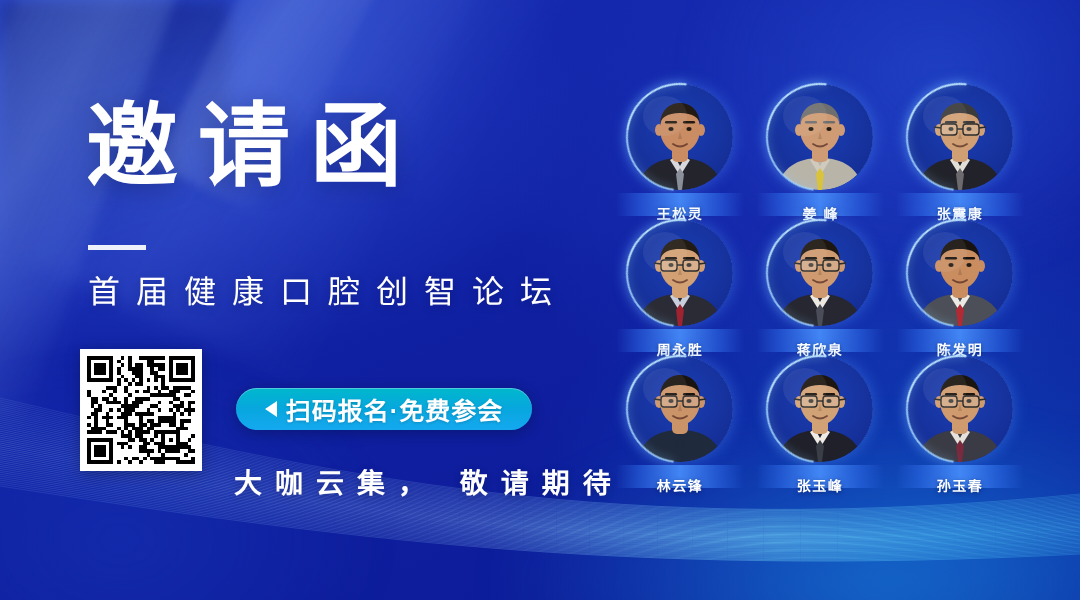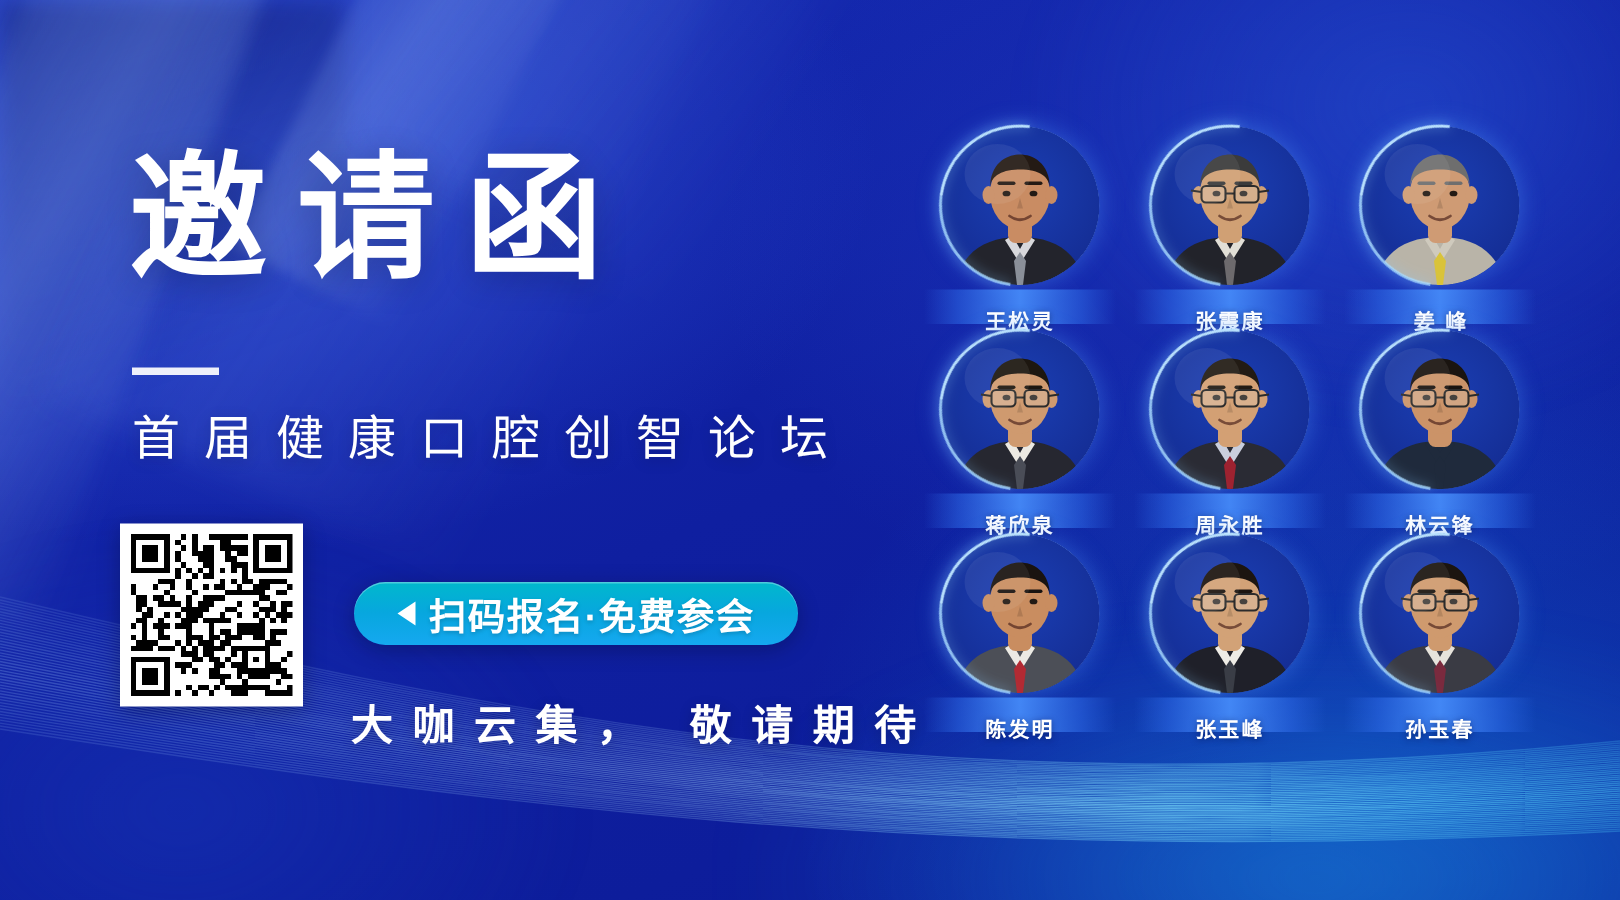--- a/index.html
+++ b/index.html
@@ -781,77 +781,20 @@
       </div>
       <div class="speaker">
         <div class="portrait-ring"></div>
         <div class="portrait-photo">
     <svg viewBox="0 0 106 106" aria-hidden="true">
       <defs>
         <clipPath id="cp">
                 <circle cx="53" cy="53" r="53"></circle>
               </clipPath>
         <radialGradient id="bgg" cx="50%" cy="40%" r="70%">
-          <stop offset="0%" stop-color="#1937ab"></stop>
-          <stop offset="100%" stop-color="#132a8f"></stop>
-        </radialGradient>
-      </defs>
-      <g clip-path="url(#cp)">
-        <rect width="106" height="106" fill="url(#bgg)"></rect>
-
-        <path d="M10,106 C14,84 30,74 53,74 C76,74 92,84 96,106 Z" fill="#22232a"></path>
-
-        <path d="M43,76 L53,92 L63,76 L58,73 L53,82 L48,73 Z" fill="#e2dfd6"></path>
-
-        <path d="M53,84 L57,90 L55,106 L51,106 L49,90 Z" fill="#6d6a6d"></path>
-
-        <rect x="45" y="62" width="16" height="16" rx="5" fill="#d0a074"></rect>
-
-        <ellipse cx="53" cy="45" rx="20" ry="24" fill="#d0a074"></ellipse>
-
-        <ellipse cx="32" cy="46" rx="4" ry="6" fill="#d0a074"></ellipse>
-        <ellipse cx="74" cy="46" rx="4" ry="6" fill="#d0a074"></ellipse>
-
-        <path d="M33,42 C33,24 45,19 53,19 C61,19 73,24 73,42 C73,34 66,29 53,29 C40,29 33,34 33,42 Z" fill="#3b3b3b"></path>
-
-        <rect x="38" y="37" width="12" height="2.4" rx="1.2" fill="#3b3b3b"></rect>
-        <rect x="56" y="37" width="12" height="2.4" rx="1.2" fill="#3b3b3b"></rect>
-
-        <ellipse cx="44" cy="45" rx="2.6" ry="1.9" fill="#221a14"></ellipse>
-        <ellipse cx="62" cy="45" rx="2.6" ry="1.9" fill="#221a14"></ellipse>
-
-      <g stroke="#2b2b2b" stroke-width="1.4" fill="rgba(240,248,255,0.18)">
-        <rect x="34" y="40" width="16" height="11" rx="3"></rect>
-        <rect x="56" y="40" width="16" height="11" rx="3"></rect>
-        <line x1="50" y1="45" x2="56" y2="45"></line>
-        <line x1="34" y1="44" x2="27" y2="43"></line>
-        <line x1="72" y1="44" x2="79" y2="43"></line>
-      </g>
-
-        <path d="M53,48 L51,55 L55,55 Z" fill="rgba(0,0,0,0.13)"></path>
-        <path d="M46,60 Q53,65 60,60" stroke="rgba(70,30,25,0.65)" stroke-width="1.8" fill="none" stroke-linecap="round"></path>
-
-        <ellipse cx="38" cy="32" rx="22" ry="20" fill="rgba(255,255,255,0.07)"></ellipse>
-      </g>
-    </svg>
-        </div>
-        <div class="ring-arc"></div>
-        <div class="nameplate">
-          <span>张震康</span>
-        </div>
-      </div>
-      <div class="speaker">
-        <div class="portrait-ring"></div>
-        <div class="portrait-photo">
-    <svg viewBox="0 0 106 106" aria-hidden="true">
-      <defs>
-        <clipPath id="cp">
-                <circle cx="53" cy="53" r="53"></circle>
-              </clipPath>
-        <radialGradient id="bgg" cx="50%" cy="40%" r="70%">
           <stop offset="0%" stop-color="#1d44bd"></stop>
           <stop offset="100%" stop-color="#132a8f"></stop>
         </radialGradient>
       </defs>
       <g clip-path="url(#cp)">
         <rect width="106" height="106" fill="url(#bgg)"></rect>
 
         <path d="M10,106 C14,84 30,74 53,74 C76,74 92,84 96,106 Z" fill="#b9b4a8"></path>
 
         <path d="M43,76 L53,92 L63,76 L58,73 L53,82 L48,73 Z" fill="#cfcabd"></path>
@@ -894,37 +837,37 @@
                 <circle cx="53" cy="53" r="53"></circle>
               </clipPath>
         <radialGradient id="bgg" cx="50%" cy="40%" r="70%">
           <stop offset="0%" stop-color="#1937ab"></stop>
           <stop offset="100%" stop-color="#132a8f"></stop>
         </radialGradient>
       </defs>
       <g clip-path="url(#cp)">
         <rect width="106" height="106" fill="url(#bgg)"></rect>
 
-        <path d="M10,106 C14,84 30,74 53,74 C76,74 92,84 96,106 Z" fill="#262730"></path>
-
-        <path d="M43,76 L53,92 L63,76 L58,73 L53,82 L48,73 Z" fill="#ece9e2"></path>
-
-        <path d="M53,84 L57,90 L55,106 L51,106 L49,90 Z" fill="#4a4d57"></path>
-
-        <rect x="45" y="62" width="16" height="16" rx="5" fill="#cf9a6f"></rect>
-
-        <ellipse cx="53" cy="45" rx="20" ry="24" fill="#cf9a6f"></ellipse>
-
-        <ellipse cx="32" cy="46" rx="4" ry="6" fill="#cf9a6f"></ellipse>
-        <ellipse cx="74" cy="46" rx="4" ry="6" fill="#cf9a6f"></ellipse>
-
-        <path d="M33,42 C33,24 45,19 53,19 C61,19 73,24 73,42 C73,34 66,29 53,29 C40,29 33,34 33,42 Z" fill="#1d1710"></path>
-
-        <rect x="38" y="37" width="12" height="2.4" rx="1.2" fill="#1d1710"></rect>
-        <rect x="56" y="37" width="12" height="2.4" rx="1.2" fill="#1d1710"></rect>
+        <path d="M10,106 C14,84 30,74 53,74 C76,74 92,84 96,106 Z" fill="#22232a"></path>
+
+        <path d="M43,76 L53,92 L63,76 L58,73 L53,82 L48,73 Z" fill="#e2dfd6"></path>
+
+        <path d="M53,84 L57,90 L55,106 L51,106 L49,90 Z" fill="#6d6a6d"></path>
+
+        <rect x="45" y="62" width="16" height="16" rx="5" fill="#d0a074"></rect>
+
+        <ellipse cx="53" cy="45" rx="20" ry="24" fill="#d0a074"></ellipse>
+
+        <ellipse cx="32" cy="46" rx="4" ry="6" fill="#d0a074"></ellipse>
+        <ellipse cx="74" cy="46" rx="4" ry="6" fill="#d0a074"></ellipse>
+
+        <path d="M33,42 C33,24 45,19 53,19 C61,19 73,24 73,42 C73,34 66,29 53,29 C40,29 33,34 33,42 Z" fill="#3b3b3b"></path>
+
+        <rect x="38" y="37" width="12" height="2.4" rx="1.2" fill="#3b3b3b"></rect>
+        <rect x="56" y="37" width="12" height="2.4" rx="1.2" fill="#3b3b3b"></rect>
 
         <ellipse cx="44" cy="45" rx="2.6" ry="1.9" fill="#221a14"></ellipse>
         <ellipse cx="62" cy="45" rx="2.6" ry="1.9" fill="#221a14"></ellipse>
 
       <g stroke="#2b2b2b" stroke-width="1.4" fill="rgba(240,248,255,0.18)">
         <rect x="34" y="40" width="16" height="11" rx="3"></rect>
         <rect x="56" y="40" width="16" height="11" rx="3"></rect>
         <line x1="50" y1="45" x2="56" y2="45"></line>
         <line x1="34" y1="44" x2="27" y2="43"></line>
         <line x1="72" y1="44" x2="79" y2="43"></line>
@@ -932,21 +875,21 @@
 
         <path d="M53,48 L51,55 L55,55 Z" fill="rgba(0,0,0,0.13)"></path>
         <path d="M46,60 Q53,65 60,60" stroke="rgba(70,30,25,0.65)" stroke-width="1.8" fill="none" stroke-linecap="round"></path>
 
         <ellipse cx="38" cy="32" rx="22" ry="20" fill="rgba(255,255,255,0.07)"></ellipse>
       </g>
     </svg>
         </div>
         <div class="ring-arc"></div>
         <div class="nameplate">
-          <span>蒋欣泉</span>
+          <span>张震康</span>
         </div>
       </div>
       <div class="speaker">
         <div class="portrait-ring"></div>
         <div class="portrait-photo">
     <svg viewBox="0 0 106 106" aria-hidden="true">
       <defs>
         <clipPath id="cp">
                 <circle cx="53" cy="53" r="53"></circle>
               </clipPath>
@@ -1008,37 +951,37 @@
                 <circle cx="53" cy="53" r="53"></circle>
               </clipPath>
         <radialGradient id="bgg" cx="50%" cy="40%" r="70%">
           <stop offset="0%" stop-color="#1937ab"></stop>
           <stop offset="100%" stop-color="#132a8f"></stop>
         </radialGradient>
       </defs>
       <g clip-path="url(#cp)">
         <rect width="106" height="106" fill="url(#bgg)"></rect>
 
-        <path d="M10,106 C14,84 30,74 53,74 C76,74 92,84 96,106 Z" fill="#1f2a3c"></path>
-
-        <path d="M43,76 L53,92 L63,76 L58,73 L53,82 L48,73 Z" fill="#1f2a3c"></path>
-
-        <path d="M53,84 L57,90 L55,106 L51,106 L49,90 Z" fill="#1f2a3c"></path>
-
-        <rect x="45" y="62" width="16" height="16" rx="5" fill="#cb9368"></rect>
-
-        <ellipse cx="53" cy="45" rx="20" ry="24" fill="#cb9368"></ellipse>
-
-        <ellipse cx="32" cy="46" rx="4" ry="6" fill="#cb9368"></ellipse>
-        <ellipse cx="74" cy="46" rx="4" ry="6" fill="#cb9368"></ellipse>
-
-        <path d="M33,42 C33,24 45,19 53,19 C61,19 73,24 73,42 C73,34 66,29 53,29 C40,29 33,34 33,42 Z" fill="#1a1410"></path>
-
-        <rect x="38" y="37" width="12" height="2.4" rx="1.2" fill="#1a1410"></rect>
-        <rect x="56" y="37" width="12" height="2.4" rx="1.2" fill="#1a1410"></rect>
+        <path d="M10,106 C14,84 30,74 53,74 C76,74 92,84 96,106 Z" fill="#262730"></path>
+
+        <path d="M43,76 L53,92 L63,76 L58,73 L53,82 L48,73 Z" fill="#ece9e2"></path>
+
+        <path d="M53,84 L57,90 L55,106 L51,106 L49,90 Z" fill="#4a4d57"></path>
+
+        <rect x="45" y="62" width="16" height="16" rx="5" fill="#cf9a6f"></rect>
+
+        <ellipse cx="53" cy="45" rx="20" ry="24" fill="#cf9a6f"></ellipse>
+
+        <ellipse cx="32" cy="46" rx="4" ry="6" fill="#cf9a6f"></ellipse>
+        <ellipse cx="74" cy="46" rx="4" ry="6" fill="#cf9a6f"></ellipse>
+
+        <path d="M33,42 C33,24 45,19 53,19 C61,19 73,24 73,42 C73,34 66,29 53,29 C40,29 33,34 33,42 Z" fill="#1d1710"></path>
+
+        <rect x="38" y="37" width="12" height="2.4" rx="1.2" fill="#1d1710"></rect>
+        <rect x="56" y="37" width="12" height="2.4" rx="1.2" fill="#1d1710"></rect>
 
         <ellipse cx="44" cy="45" rx="2.6" ry="1.9" fill="#221a14"></ellipse>
         <ellipse cx="62" cy="45" rx="2.6" ry="1.9" fill="#221a14"></ellipse>
 
       <g stroke="#2b2b2b" stroke-width="1.4" fill="rgba(240,248,255,0.18)">
         <rect x="34" y="40" width="16" height="11" rx="3"></rect>
         <rect x="56" y="40" width="16" height="11" rx="3"></rect>
         <line x1="50" y1="45" x2="56" y2="45"></line>
         <line x1="34" y1="44" x2="27" y2="43"></line>
         <line x1="72" y1="44" x2="79" y2="43"></line>
@@ -1046,21 +989,21 @@
 
         <path d="M53,48 L51,55 L55,55 Z" fill="rgba(0,0,0,0.13)"></path>
         <path d="M46,60 Q53,65 60,60" stroke="rgba(70,30,25,0.65)" stroke-width="1.8" fill="none" stroke-linecap="round"></path>
 
         <ellipse cx="38" cy="32" rx="22" ry="20" fill="rgba(255,255,255,0.07)"></ellipse>
       </g>
     </svg>
         </div>
         <div class="ring-arc"></div>
         <div class="nameplate">
-          <span>林云锋</span>
+          <span>蒋欣泉</span>
         </div>
       </div>
       <div class="speaker">
         <div class="portrait-ring"></div>
         <div class="portrait-photo">
     <svg viewBox="0 0 106 106" aria-hidden="true">
       <defs>
         <clipPath id="cp">
                 <circle cx="53" cy="53" r="53"></circle>
               </clipPath>
@@ -1107,20 +1050,77 @@
       </div>
       <div class="speaker">
         <div class="portrait-ring"></div>
         <div class="portrait-photo">
     <svg viewBox="0 0 106 106" aria-hidden="true">
       <defs>
         <clipPath id="cp">
                 <circle cx="53" cy="53" r="53"></circle>
               </clipPath>
         <radialGradient id="bgg" cx="50%" cy="40%" r="70%">
+          <stop offset="0%" stop-color="#1937ab"></stop>
+          <stop offset="100%" stop-color="#132a8f"></stop>
+        </radialGradient>
+      </defs>
+      <g clip-path="url(#cp)">
+        <rect width="106" height="106" fill="url(#bgg)"></rect>
+
+        <path d="M10,106 C14,84 30,74 53,74 C76,74 92,84 96,106 Z" fill="#1f2a3c"></path>
+
+        <path d="M43,76 L53,92 L63,76 L58,73 L53,82 L48,73 Z" fill="#1f2a3c"></path>
+
+        <path d="M53,84 L57,90 L55,106 L51,106 L49,90 Z" fill="#1f2a3c"></path>
+
+        <rect x="45" y="62" width="16" height="16" rx="5" fill="#cb9368"></rect>
+
+        <ellipse cx="53" cy="45" rx="20" ry="24" fill="#cb9368"></ellipse>
+
+        <ellipse cx="32" cy="46" rx="4" ry="6" fill="#cb9368"></ellipse>
+        <ellipse cx="74" cy="46" rx="4" ry="6" fill="#cb9368"></ellipse>
+
+        <path d="M33,42 C33,24 45,19 53,19 C61,19 73,24 73,42 C73,34 66,29 53,29 C40,29 33,34 33,42 Z" fill="#1a1410"></path>
+
+        <rect x="38" y="37" width="12" height="2.4" rx="1.2" fill="#1a1410"></rect>
+        <rect x="56" y="37" width="12" height="2.4" rx="1.2" fill="#1a1410"></rect>
+
+        <ellipse cx="44" cy="45" rx="2.6" ry="1.9" fill="#221a14"></ellipse>
+        <ellipse cx="62" cy="45" rx="2.6" ry="1.9" fill="#221a14"></ellipse>
+
+      <g stroke="#2b2b2b" stroke-width="1.4" fill="rgba(240,248,255,0.18)">
+        <rect x="34" y="40" width="16" height="11" rx="3"></rect>
+        <rect x="56" y="40" width="16" height="11" rx="3"></rect>
+        <line x1="50" y1="45" x2="56" y2="45"></line>
+        <line x1="34" y1="44" x2="27" y2="43"></line>
+        <line x1="72" y1="44" x2="79" y2="43"></line>
+      </g>
+
+        <path d="M53,48 L51,55 L55,55 Z" fill="rgba(0,0,0,0.13)"></path>
+        <path d="M46,60 Q53,65 60,60" stroke="rgba(70,30,25,0.65)" stroke-width="1.8" fill="none" stroke-linecap="round"></path>
+
+        <ellipse cx="38" cy="32" rx="22" ry="20" fill="rgba(255,255,255,0.07)"></ellipse>
+      </g>
+    </svg>
+        </div>
+        <div class="ring-arc"></div>
+        <div class="nameplate">
+          <span>林云锋</span>
+        </div>
+      </div>
+      <div class="speaker">
+        <div class="portrait-ring"></div>
+        <div class="portrait-photo">
+    <svg viewBox="0 0 106 106" aria-hidden="true">
+      <defs>
+        <clipPath id="cp">
+                <circle cx="53" cy="53" r="53"></circle>
+              </clipPath>
+        <radialGradient id="bgg" cx="50%" cy="40%" r="70%">
           <stop offset="0%" stop-color="#1b3cb0"></stop>
           <stop offset="100%" stop-color="#132a8f"></stop>
         </radialGradient>
       </defs>
       <g clip-path="url(#cp)">
         <rect width="106" height="106" fill="url(#bgg)"></rect>
 
         <path d="M10,106 C14,84 30,74 53,74 C76,74 92,84 96,106 Z" fill="#1f2029"></path>
 
         <path d="M43,76 L53,92 L63,76 L58,73 L53,82 L48,73 Z" fill="#efece6"></path>

